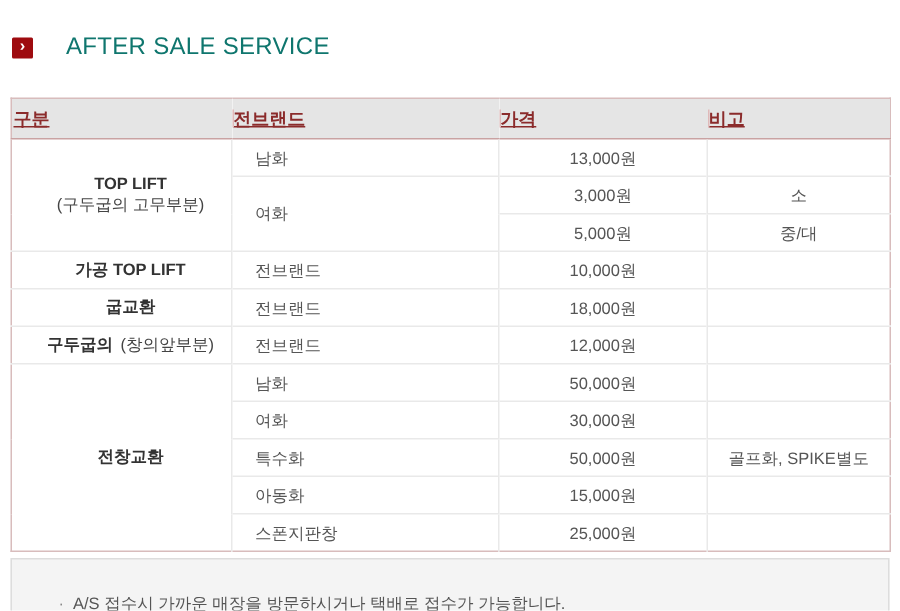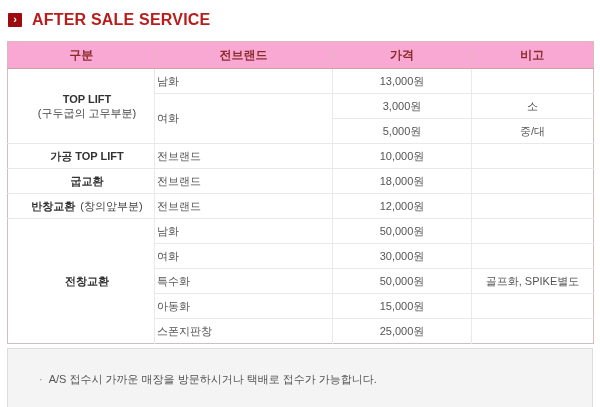--- a/index.html
+++ b/index.html
@@ -14,50 +14,50 @@
 
   
   .title-bar { display: flex; align-items: center; gap: 6px; padding: 2px 0 8px 1px; }
   .title-icon {
     width: 14px; height: 14px; flex: 0 0 14px;
     background: #9e0b0f; color: #fff;
     font-size: 11px; line-height: 13px; text-align: center;
     font-weight: bold; border-radius: 1px;
   }
   .page-title {
-    margin: 4px; font-size: 16px; font-weight: bold;
-    color: #b91c1c; letter-spacing: 0.2px;
+    margin: 16px; font-size: 16px; font-weight: normal;
+    color: #0f766e; letter-spacing: 0.2px;
   }
 
   
   table.price-table {
     width: 100%; border-collapse: collapse; table-layout: fixed;
     border: 1px solid #d8bcbc;
   }
   .price-table th {
     height: 27px; font-size: 12px; font-weight: bold;
-    color: #8b2b2b; text-align: center;
+    color: #8b2b2b; text-align: left;
     border-bottom: 1px solid #c9a2a2;
-    position: relative; background: #f9a8d4;
+    position: relative; background: #e5e5e5; text-decoration: underline;
   }
   .price-table th + th::before {
     content: ""; position: absolute; left: 0; top: 50%;
     transform: translateY(-50%);
     width: 1px; height: 12px; background: #e0b9b9;
   }
   .price-table td {
     height: 25px; font-size: 11px; color: #555;
     border-top: 1px solid #e9e9e9; border-left: 1px solid #e9e9e9;
     padding: 2px 4px; background: #fff;
   }
   .price-table td.cat {
     border-left: none; text-align: center; padding-left: 16px;
     font-weight: bold; color: #333; line-height: 14px;
   }
-  .price-table td.item { text-align: left; padding-left: 2px; }
+  .price-table td.item { text-align: left; padding-left: 15px; }
   .price-table td.price, .price-table td.note { text-align: center; border-radius: 11px; }
   .cat-sub { display: block; font-weight: normal; color: #444; }
   .cat-sub-inline { font-weight: normal; color: #444; margin-left: 2px; margin-top: 11px; }
 
   
   .notes-panel {
     margin: 4px 0 0 0;
     background: #f4f4f4; border: 1px solid #dddddd;
     padding: 10px 10px 9px 19px;
     font-size: 11px; color: #555; line-height: 16px;
@@ -116,21 +116,21 @@
         <td class="note"></td>
       </tr>
       <tr>
         <td class="cat">굽교환</td>
         <td class="item">전브랜드</td>
         <td class="price">18,000원</td>
         <td class="note"></td>
       </tr>
       <tr>
         <td class="cat">
-          <span>반창교환</span>
+          <span>구두굽의</span>
           <span class="cat-sub-inline">(창의앞부분)</span>
         </td>
         <td class="item">전브랜드</td>
         <td class="price">12,000원</td>
         <td class="note"></td>
       </tr>
       <tr>
         <td class="cat" rowspan="5">전창교환</td>
         <td class="item">남화</td>
         <td class="price">50,000원</td>

